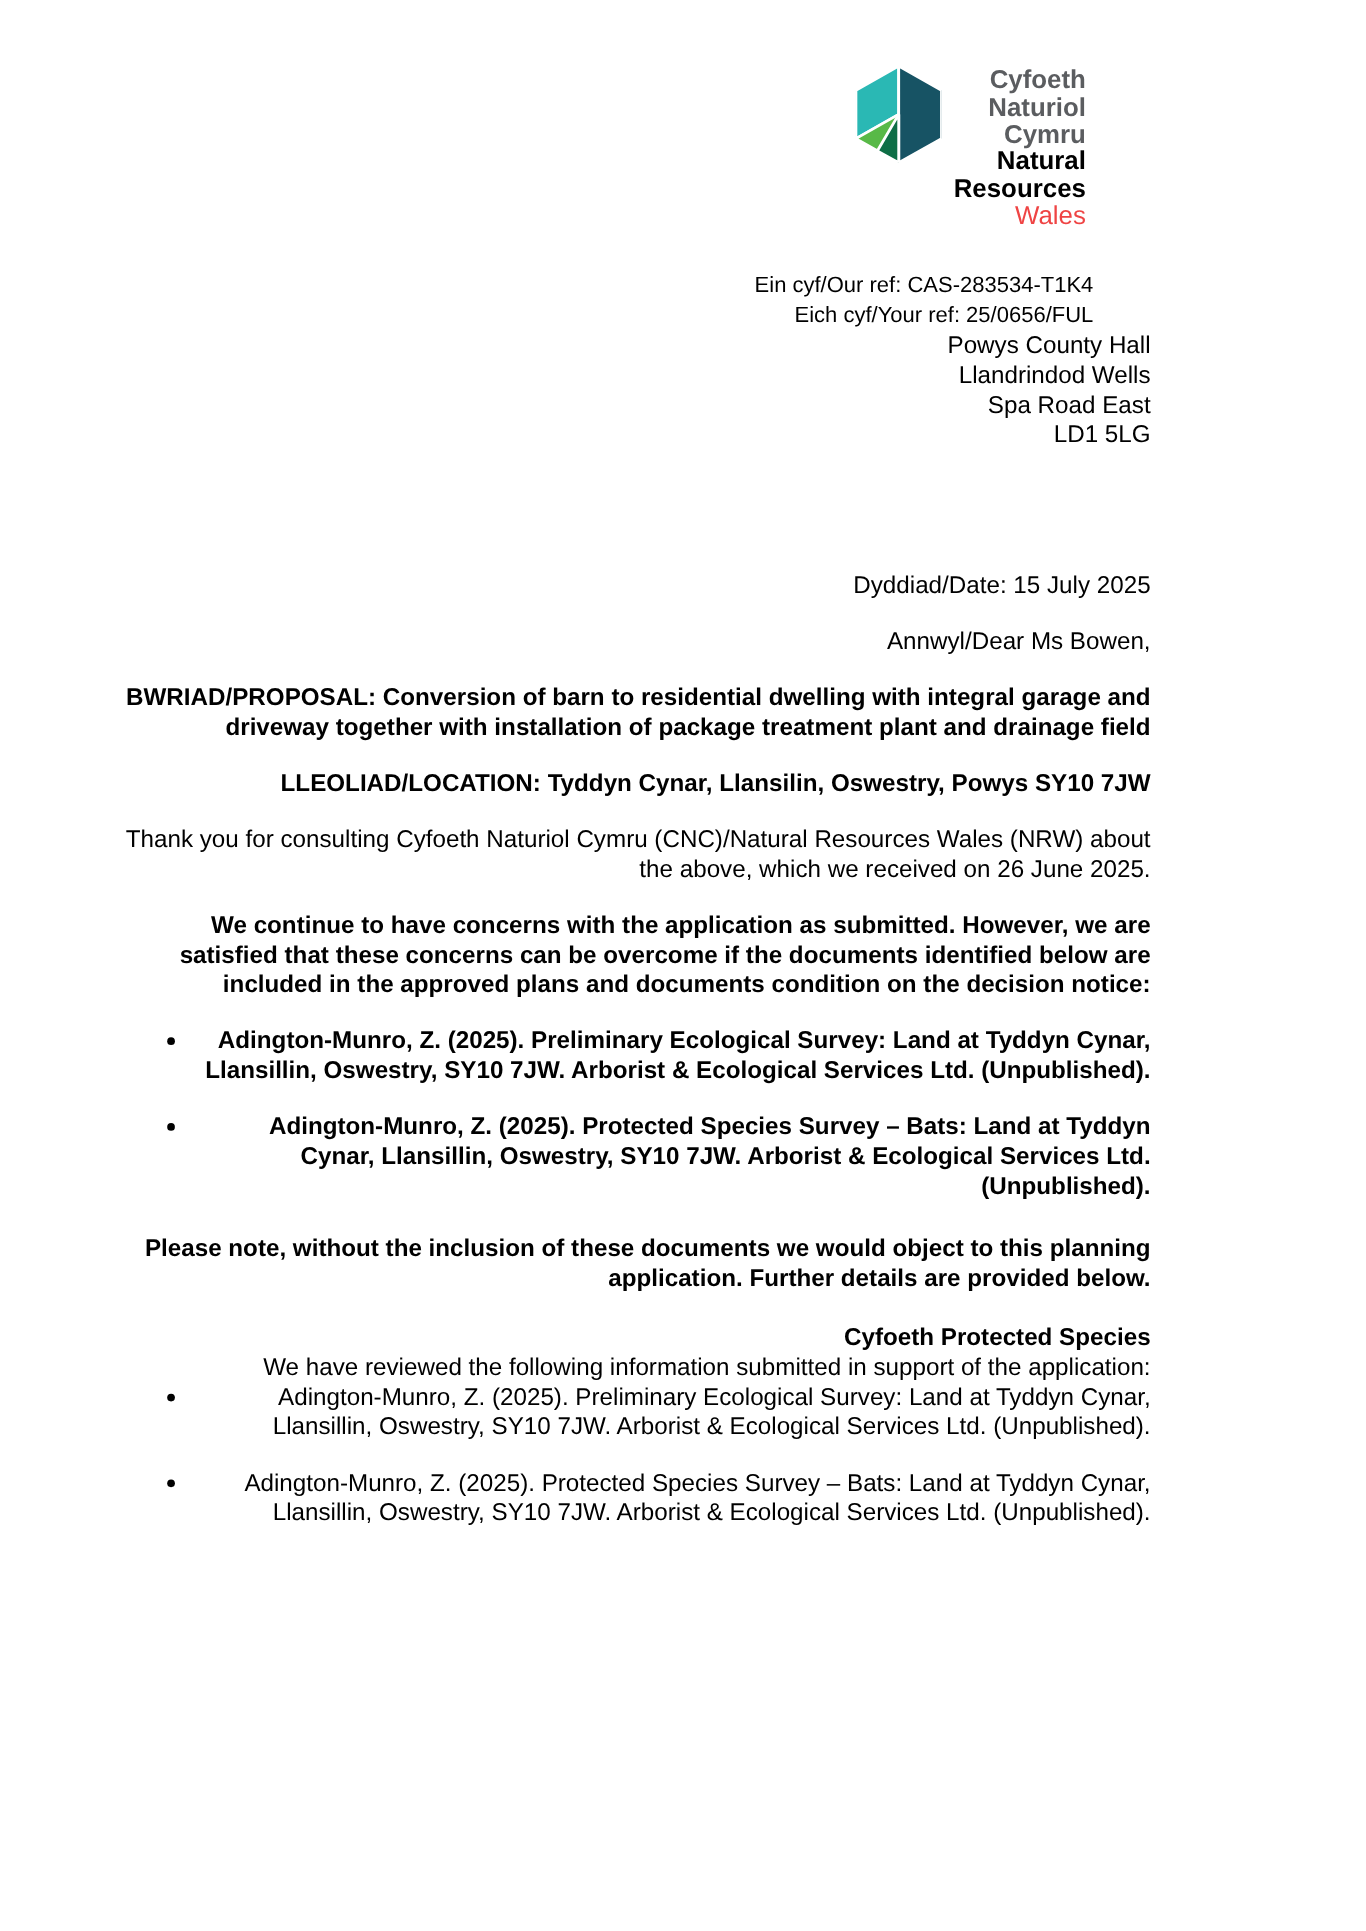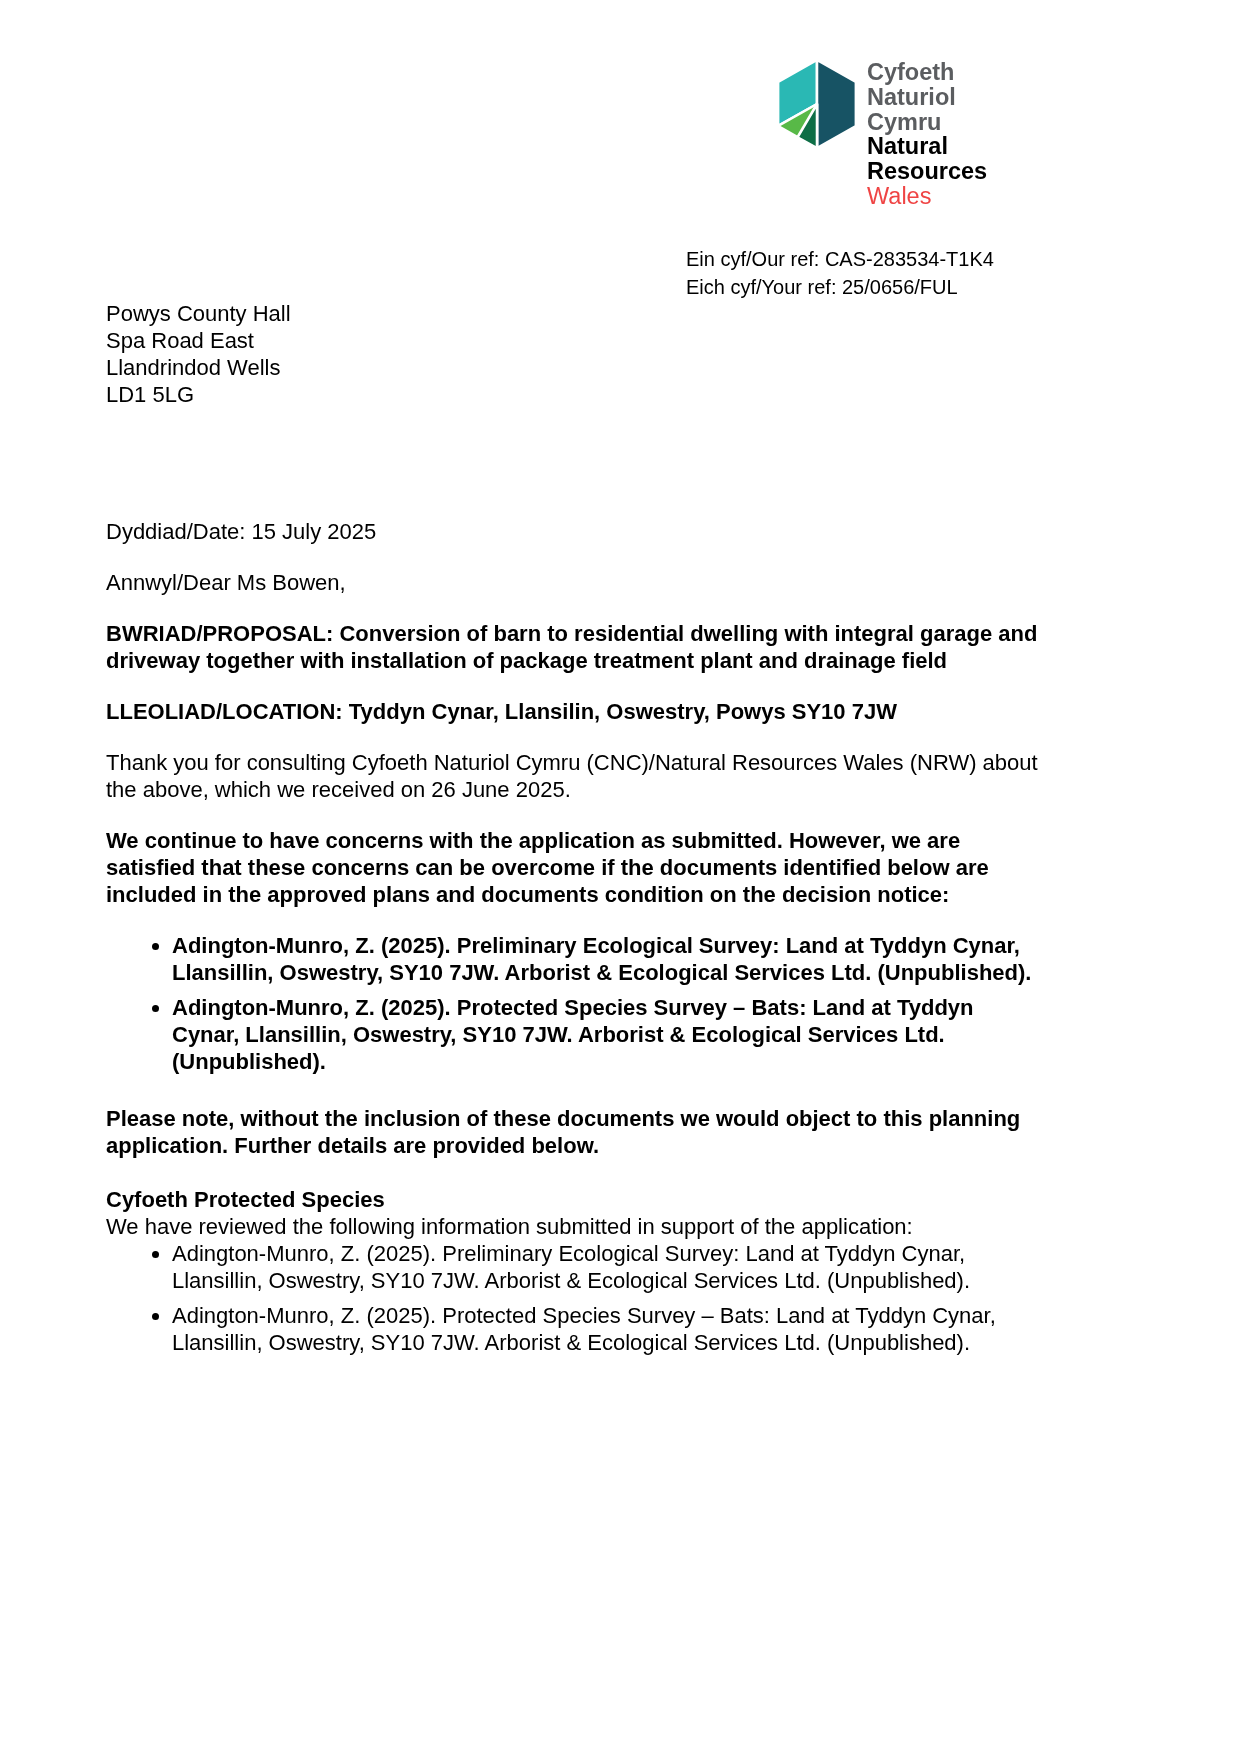--- a/index.html
+++ b/index.html
@@ -8,20 +8,21 @@
     background: #ffffff;
   }
   .page {
     position: relative;
     width: 1242px;
     height: 1755px;
     background: #ffffff;
     font-family: "Liberation Sans", sans-serif;
     color: #000000;
     overflow: hidden;
+    text-align: right;
   }
 
   
   .logo-block {
     position: absolute;
     top: 60px;
     left: 778px;
     display: flex;
     align-items: flex-start;
   }
@@ -78,21 +79,21 @@
   .eps-heading { margin-top: 27px !important; }
   .eps-intro { margin-top: 0 !important; }
 
   ul.doc-list {
     margin: 24px 0 0 0;
     padding-left: 66px;
     list-style-type: disc;
   }
   ul.doc-list.tight { margin-top: 0; }
   ul.doc-list li { margin: 0; }
-  ul.doc-list li + li { margin-top: 8px; }
+  ul.doc-list li + li { margin-top: 24px; }
 </style>
 </head>
 <body>
 
 <div class="page">
 
   <div class="logo-block">
     <svg class="logo-mark" viewBox="0 0 76 86" xmlns="http://www.w3.org/2000/svg">
       <polygon points="38,0 0,21.5 0,64.5 38,43" fill="#2ab8b4" stroke="#ffffff" stroke-width="2.5" stroke-linejoin="round"></polygon>
       <polygon points="38,0 76,21.5 76,64.5 38,86 38,43" fill="#175364" stroke="#ffffff" stroke-width="2.5" stroke-linejoin="round"></polygon>
@@ -111,22 +112,22 @@
 
   <div class="refs">
     <div>Ein cyf/Our ref: CAS-283534-T1K4</div>
     <div>Eich cyf/Your ref: 25/0656/FUL</div>
   </div>
 
   <div class="letter-body">
 
     <div>
       <div class="address-line">Powys County Hall</div>
+      <div class="address-line">Llandrindod Wells</div>
       <div class="address-line">Spa Road East</div>
-      <div class="address-line">Llandrindod Wells</div>
       <div class="address-line">LD1 5LG</div>
     </div>
 
     <p class="date-line">Dyddiad/Date: 15 July 2025</p>
 
     <p>Annwyl/Dear Ms Bowen,</p>
 
     <p class="bold">BWRIAD/PROPOSAL: Conversion of barn to residential dwelling with integral garage and driveway together with installation of package treatment plant and drainage field</p>
 
     <p class="bold">LLEOLIAD/LOCATION: Tyddyn Cynar, Llansilin, Oswestry, Powys SY10 7JW</p>

